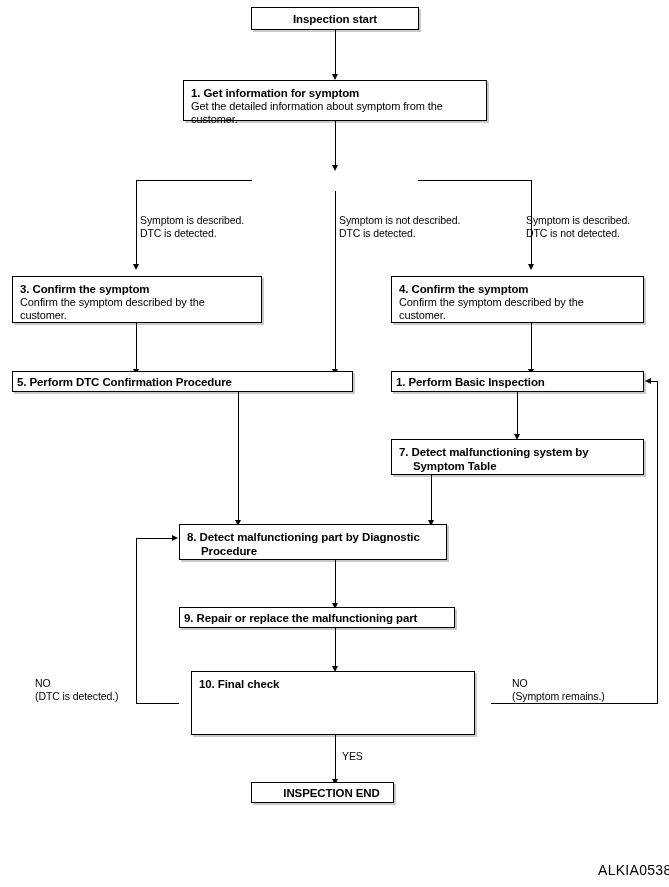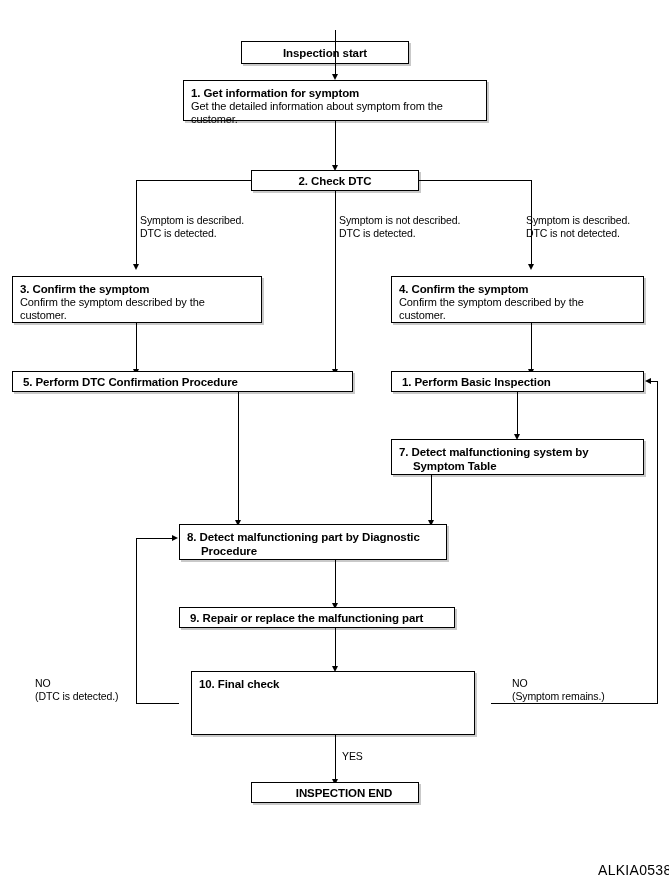--- a/index.html
+++ b/index.html
@@ -52,21 +52,21 @@
     text-align: center;
   }
 
   
   .box.padded {
     padding: 5px 7px 6px 7px;
   }
   .box.lead {
     display: flex;
     align-items: center;
-    padding-left: 10px;
+    padding-left: 4px;
   }
   .box.lead .box-title { text-align: left; }
 
   
   .hang {
     padding-left: 14px;
     text-indent: -14px;
   }
 
   
@@ -116,39 +116,36 @@
     font-size: 14px;
     letter-spacing: 0.3px;
     color: #000000;
   }
 </style>
 </head>
 <body>
 
 <div id="canvas">
 
-  <div class="box centered" style="left:241px; top:7px; width:168px; height:23px;margin-top:34px;">
+  <div class="box centered" style="left:251px; top:7px; width:168px; height:23px;">
     <span class="box-title">Inspection start</span>
   </div>
 
   <div class="vline" style="left:335px; top:30px; height:45px;"></div>
   <div class="arrow-down" style="left:331.5px; top:74px;"></div>
 
   <div class="box padded" style="left:183px; top:80px; width:304px; height:41px;">
     <div class="box-title">1. Get information for symptom</div>
     <div class="box-body">Get the detailed information about symptom from the
 customer.</div>
   </div>
 
   <div class="vline" style="left:335px; top:121px; height:45px;"></div>
   <div class="arrow-down" style="left:331.5px; top:165px;"></div>
 
-  <div class="box centered" style="left:251px; top:170px; width:168px; height:21px;">
-    <span class="box-title">2. Check DTC</span>
-  </div>
 
   <div class="hline" style="left:136px; top:180px; width:116px;"></div>
   <div class="hline" style="left:418px; top:180px; width:114px;"></div>
 
   <div class="vline" style="left:136px; top:180px; height:85px;"></div>
   <div class="arrow-down" style="left:132.5px; top:264px;"></div>
 
   <div class="vline" style="left:335px; top:191px; height:180px;"></div>
   <div class="arrow-down" style="left:331.5px; top:369px;"></div>
 
@@ -232,19 +229,19 @@
   <div class="vline" style="left:657px; top:381px; height:322px;"></div>
   <div class="hline" style="left:651px; top:381px; width:7px;"></div>
   <div class="arrow-left" style="left:645px; top:377.5px;"></div>
   <div class="label" style="left:512px; top:677px;">NO
 (Symptom remains.)</div>
 
   <div class="vline" style="left:335px; top:735px; height:46px;"></div>
   <div class="arrow-down" style="left:331.5px; top:779px;"></div>
   <div class="label" style="left:342px; top:750px;">YES</div>
 
-  <div class="box centered" style="left:251px; top:782px; width:168px; height:21px;padding-left:18px;">
+  <div class="box centered" style="left:251px; top:782px; width:143px; height:21px;padding-left:18px;">
     <span class="box-title">INSPECTION END</span>
   </div>
 
   <div class="figid" style="left:598px; top:862px;">ALKIA0538GB</div>
 
 </div>
 
 </body></html>

